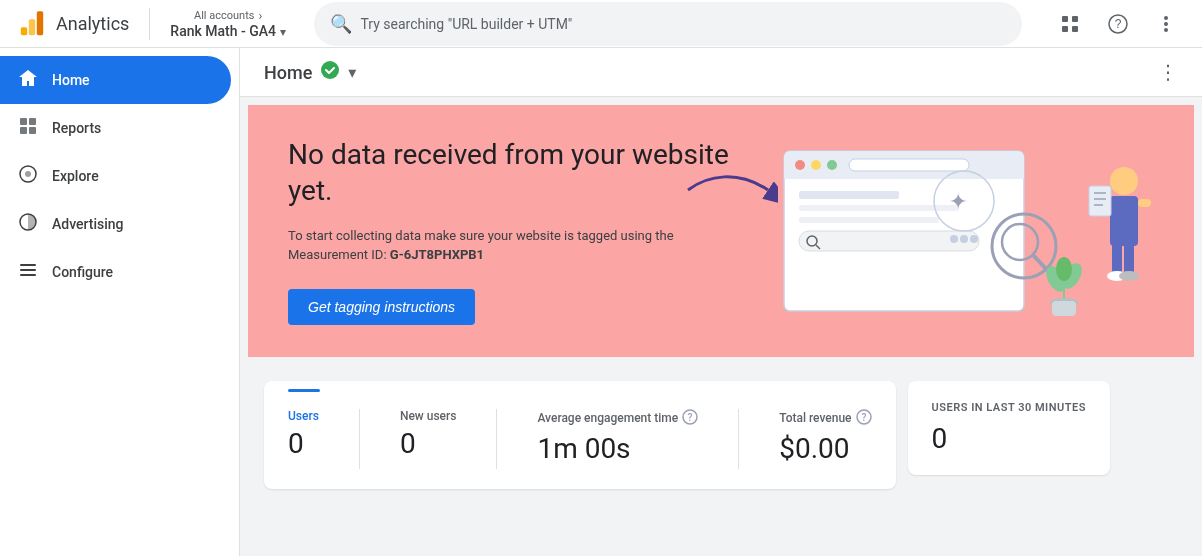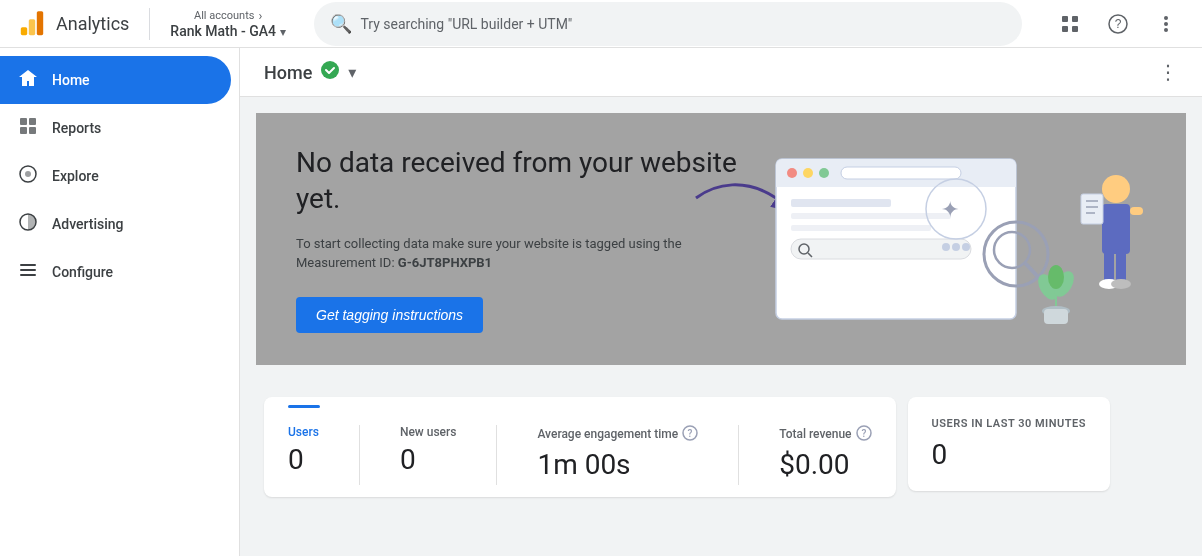--- a/index.html
+++ b/index.html
@@ -145,22 +145,22 @@
       border-bottom: 1px solid #e0e0e0;
       gap: 8px;
     }
     .home-title { font-size: 18px; color: #3c4043; font-weight: 500; }
     .home-check { color: #34a853; font-size: 18px; }
     .home-chevron { color: #5f6368; font-size: 16px; cursor: pointer; }
     .home-more { margin-left: auto; color: #5f6368; cursor: pointer; font-size: 20px; }
 
     
     .no-data-banner {
-      background: #a3a3a3;
-      margin: 16px;
+      background: #fca5a5;
+      margin: 8px;
       padding: 32px 40px;
       display: flex;
       align-items: center;
       position: relative;
       min-height: 220px;
     }
     .no-data-content { max-width: 460px; }
     .no-data-title {
       font-size: 28px;
       color: #202124;
@@ -209,21 +209,21 @@
 
     
     .stats-section {
       background: #f1f3f4;
       padding: 16px 24px;
       flex: 1;
     }
     .stats-card {
       background: #fff;
       border-radius: 8px;
-      padding: 12px 24px;
+      padding: 20px 24px;
       display: flex;
       align-items: flex-start;
       gap: 40px;
       box-shadow: 0 1px 2px rgba(0,0,0,0.1);
       max-width: 900px;
     }
     .stat-item { display: flex; flex-direction: column; gap: 4px; }
     .stat-label {
       font-size: 12px;
       color: #5f6368;

